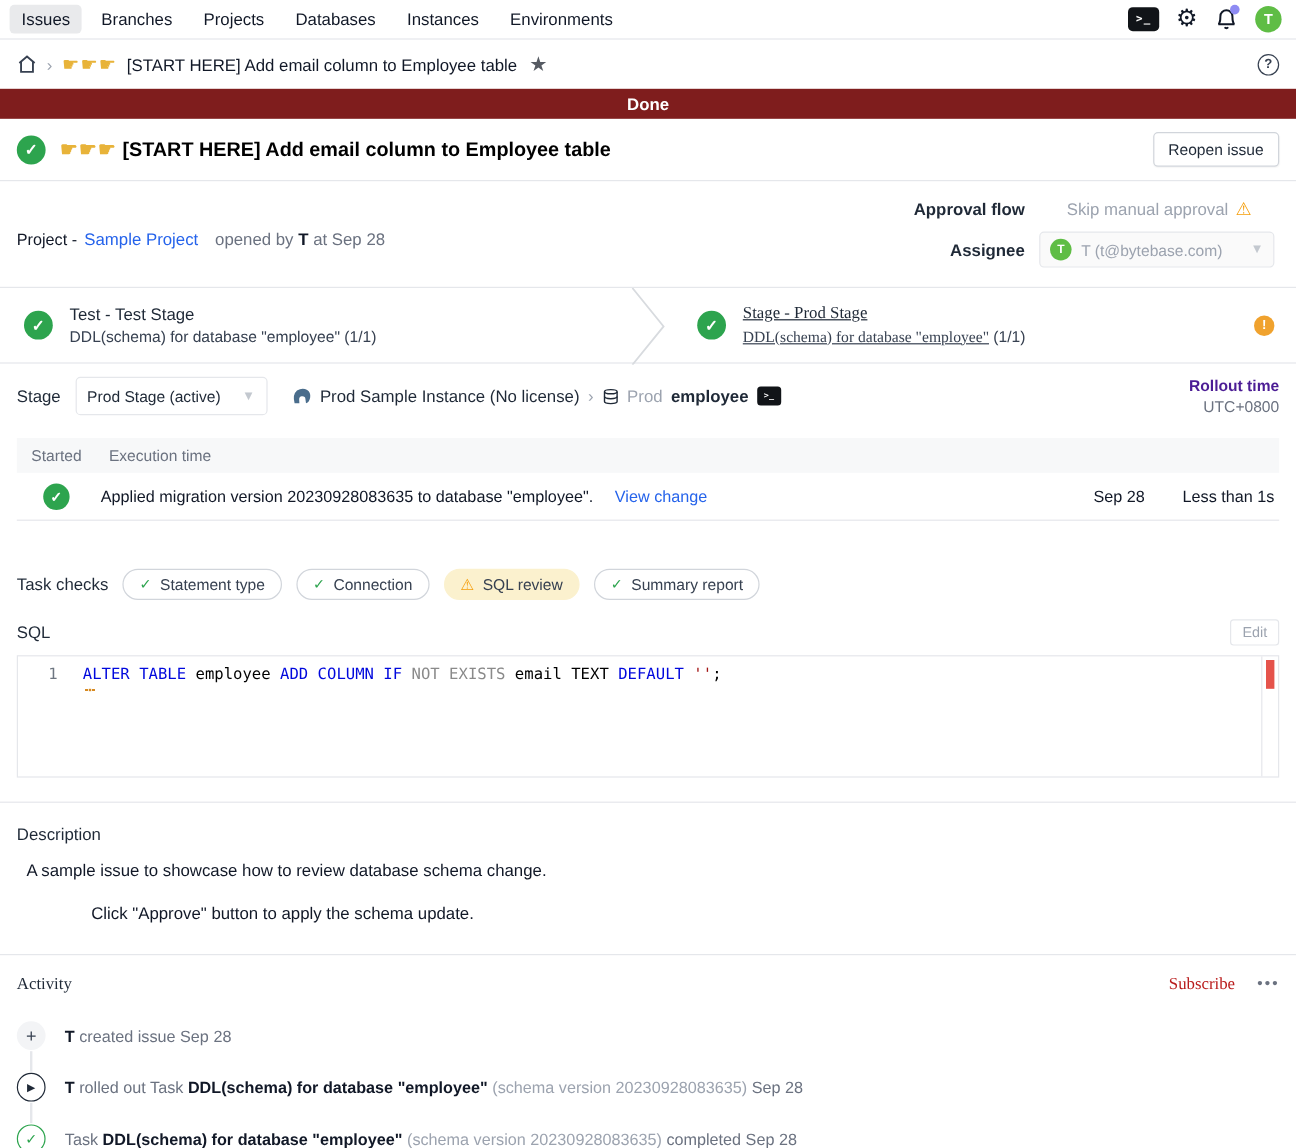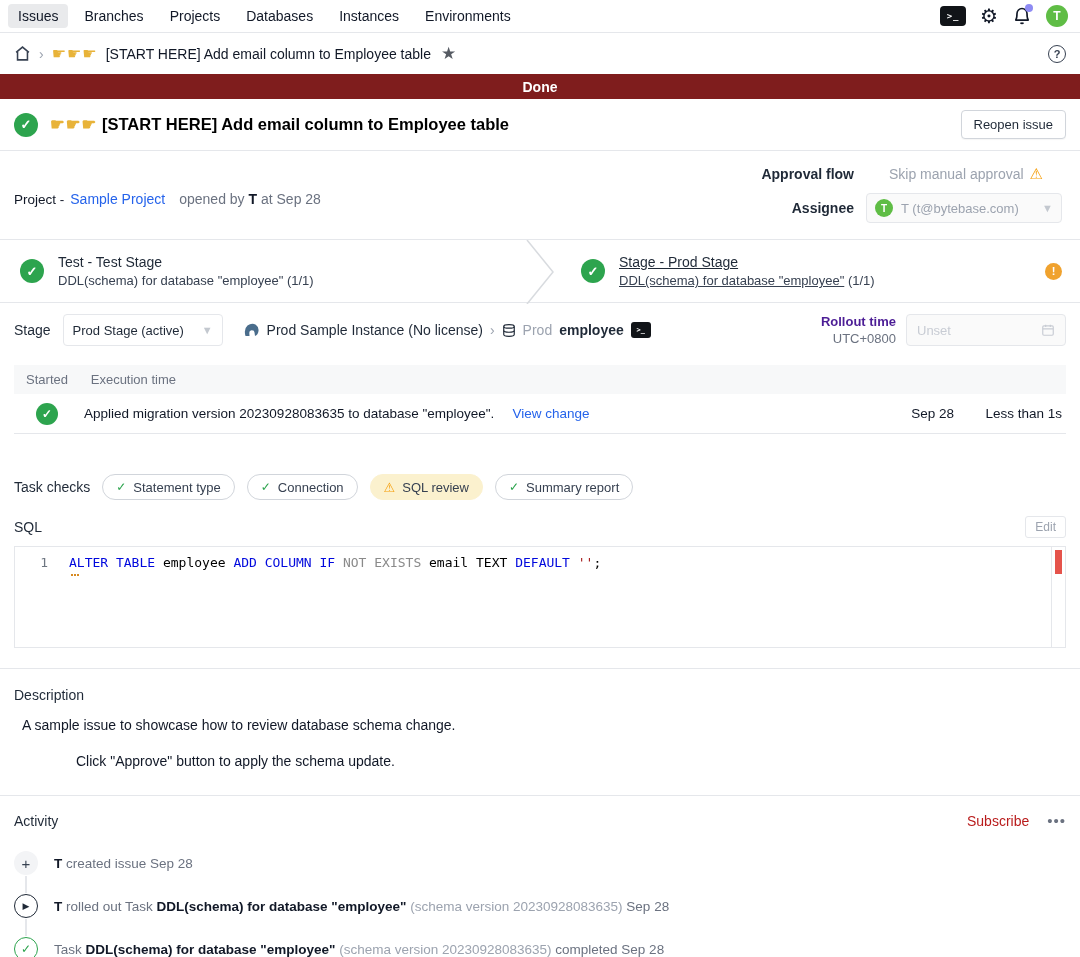--- a/index.html
+++ b/index.html
@@ -61,21 +61,21 @@
   .mini-avatar { width:18px; height:18px; min-width:18px; border-radius:50%; background:#5fbd45; color:#fff;
     font-size:10px; font-weight:bold; display:flex; align-items:center; justify-content:center; }
   .chev { color:#c3c8cf; font-size:11px; margin-left:auto; }
 
   
   .stage-strip { border-top:1px solid #e5e7eb; border-bottom:1px solid #e5e7eb; height:64px;
     display:flex; align-items:stretch; }
   .stage-cell { flex:1; display:flex; align-items:center; gap:14px; padding:0 18px 0 20px; }
   .stage-name { font-size:14px; color:#1f2937; }
   .stage-task { font-size:13px; color:#374151; margin-top:3px; }
-  .u { text-decoration:underline; }
+  .u { text-decoration:underline;font-family:Liberation Serif, serif; }
   .stage-chevron { align-self:stretch; }
   .alert-badge { width:17px; height:17px; min-width:17px; border-radius:50%; background:#f0a22e; color:#fff;
     font-size:11px; font-weight:bold; display:flex; align-items:center; justify-content:center; margin-left:auto; }
 
   
   .stage-detail { display:flex; align-items:center; padding:11px 14px; gap:12px; }
   .field-label { font-size:14px; color:#1f2937; }
   .select { border:1px solid #e5e7eb; border-radius:4px; height:32px; display:flex; align-items:center;
     padding:0 9px; font-size:13px; color:#1f2937; width:160px; }
   .inst-group { display:flex; align-items:center; gap:7px; font-size:14px; color:#1f2937; margin-left:8px; }
@@ -126,21 +126,21 @@
   .divider { border-top:1px solid #e5e7eb; margin-top:20px; }
 
   
   .desc { padding:18px 14px 26px 14px; }
   .desc-label { font-size:14px; color:#1f2937; }
   .desc-line1 { font-size:14px; color:#111827; margin:14px 0 0 8px; }
   .desc-line2 { font-size:14px; color:#111827; margin:20px 0 0 62px; }
 
   
   .activity { padding:16px 14px 0 14px; }
-  .act-head { display:flex; align-items:center; }
+  .act-head { display:flex; align-items:center;font-family:Liberation Serif, serif; }
   .act-title { font-size:14px; color:#1f2937; }
   .act-actions { margin-left:auto; display:flex; align-items:center; gap:18px; }
   .subscribe { font-size:14px; color:#b91c1c; cursor:pointer; }
   .ellipsis { color:#6b7280; font-size:15px; letter-spacing:1px; cursor:pointer; }
   .act-list { margin-top:22px; }
   .act-item { display:flex; align-items:center; gap:16px; }
   .act-icon { width:24px; height:24px; min-width:24px; border-radius:50%; display:flex; align-items:center;
     justify-content:center; font-size:13px; }
   .ic-plus { background:#f3f4f6; color:#374151; font-size:15px; }
   .ic-play { border:1.5px solid #1f2937; color:#1f2937; font-size:9px; }
@@ -263,27 +263,20 @@
     </svg>
     <span class="db-env">Prod</span>
     <span class="db-name">employee</span>
     <span class="mini-term">&gt;_</span>
   </div>
   <div class="rollout">
     <div class="rollout-lbls">
       <div class="rollout-title">Rollout time</div>
       <div class="rollout-tz">UTC+0800</div>
     </div>
-    <span class="date-input">
-      <span>Unset</span>
-      <svg width="14" height="14" viewBox="0 0 24 24" fill="none" stroke="#c8ccd4" stroke-width="2">
-        <rect x="3" y="5" width="18" height="16" rx="2"></rect>
-          <path d="M8 3v4M16 3v4M3 10h18"></path>
-      </svg>
-    </span>
   </div>
 </section>
 
 <section class="task-table">
   <div class="tt-head">
     <span class="tt-started">Started</span>
     <span class="tt-exec">Execution time</span>
   </div>
   <div class="tt-row">
     <span class="check-badge">✓</span>

